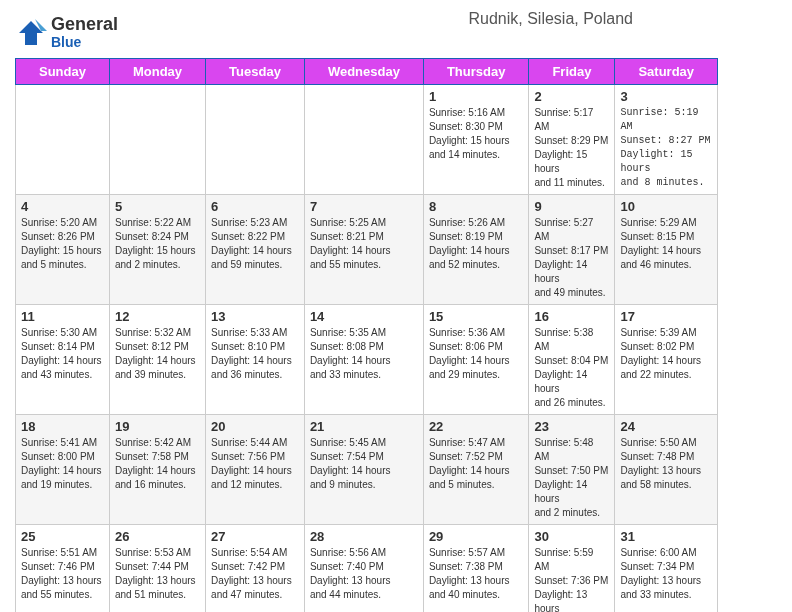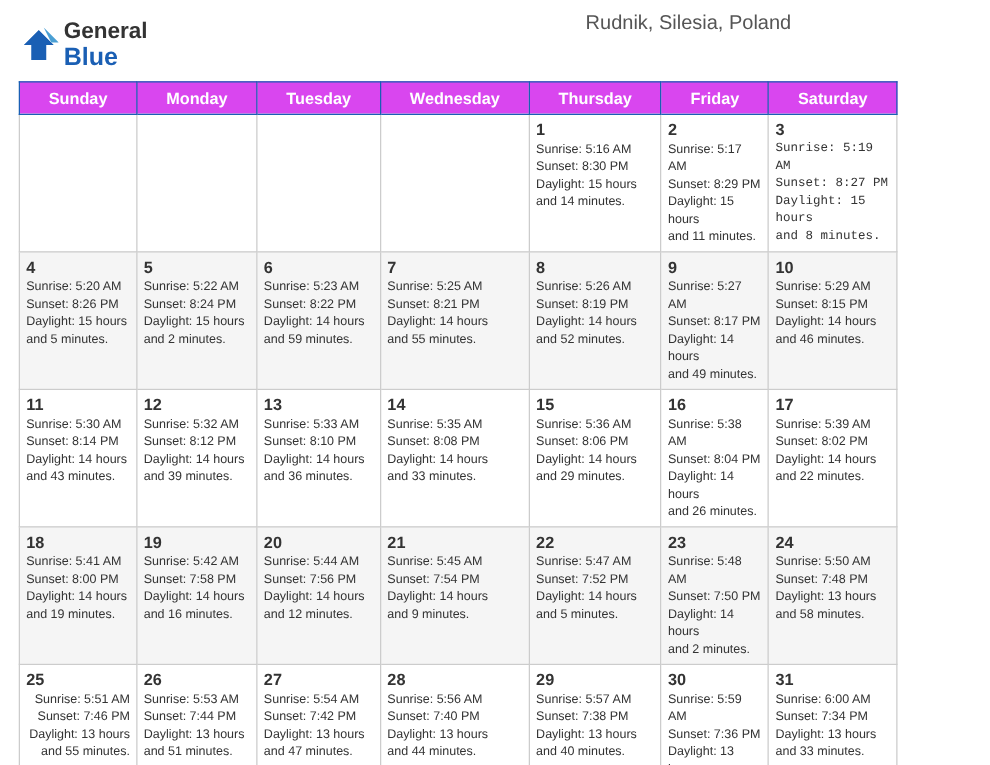--- a/index.html
+++ b/index.html
@@ -29,21 +29,21 @@
       display: flex;
       flex-direction: column;
       line-height: 1.1;
     }
     .logo-general {
       font-size: 18px;
       font-weight: bold;
       color: #333;
     }
     .logo-blue {
-      font-size: 20px;
+      font-size: 14px;
       font-weight: bold;
       color: #1a5fb4;
     }
     .logo-icon {
       width: 32px;
       height: 32px;
       margin-right: 4px;
     }
     .title-section {
       text-align: right;
@@ -307,21 +307,21 @@
             <span class="day-num">24</span>
             <div class="day-info" style="white-space: pre-line;">Sunrise: 5:50 AM
 Sunset: 7:48 PM
 Daylight: 13 hours
 and 58 minutes.</div>
           </td>
         </tr>
         <tr>
           <td>
             <span class="day-num">25</span>
-            <div class="day-info" style="white-space: pre-line; text-align: right;">Sunrise: 5:51 AM
+            <div class="day-info" style="white-space: pre-line;">Sunrise: 5:51 AM
 Sunset: 7:46 PM
 Daylight: 13 hours
 and 55 minutes.</div>
           </td>
           <td>
             <span class="day-num">26</span>
             <div class="day-info" style="white-space: pre-line;">Sunrise: 5:53 AM
 Sunset: 7:44 PM
 Daylight: 13 hours
 and 51 minutes.</div>

